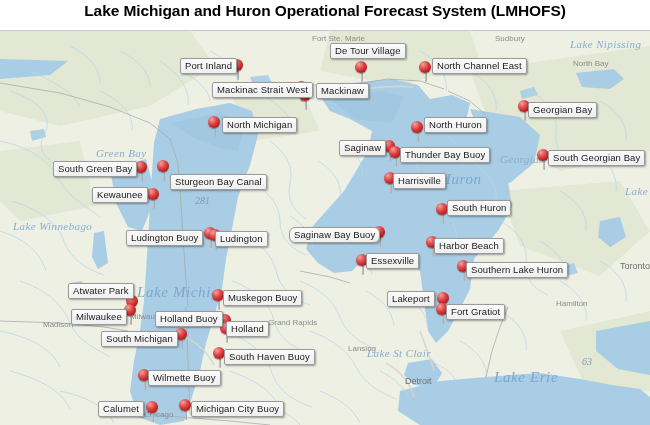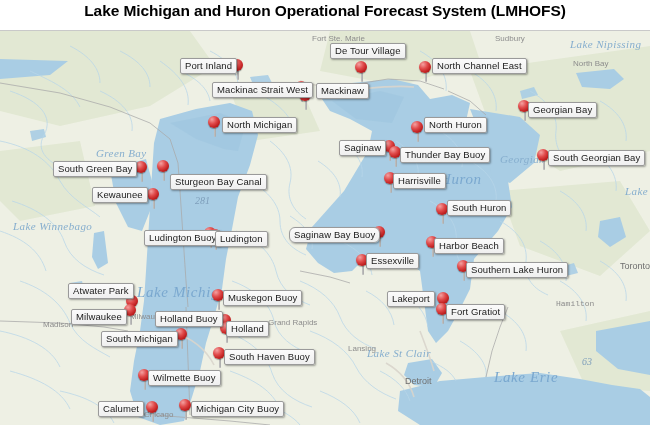--- a/index.html
+++ b/index.html
@@ -316,21 +316,21 @@
         <span class="geotext water-med" style="left: 13px; top: 189px;">Lake Winnebago</span>
         <span class="geotext water-med" style="left: 96px; top: 116px;">Green Bay</span>
         <span class="geotext water-med" style="left: 570px; top: 7px;">Lake Nipissing</span>
         <span class="geotext water-med" style="left: 367px; top: 316px;">Lake St Clair</span>
         <span class="geotext water-med" style="left: 625px; top: 154px;">Lake Si</span>
         <span class="geotext water-med" style="left: 500px; top: 122px;">Georgian</span>
         <span class="geotext city-label" style="left: 312px; top: 3px;">Fort Ste. Marie</span>
         <span class="geotext city-label" style="left: 495px; top: 3px;">Sudbury</span>
         <span class="geotext city-label" style="left: 573px; top: 28px;">North Bay</span>
         <span class="geotext city-label-big" style="left: 620px; top: 230px;">Toronto</span>
-        <span class="geotext city-label" style="left: 556px; top: 268px; font-family: Liberation Mono, monospace;">Hamilton</span>
+        <span class="geotext city-label" style="left: 556px; top: 268px;">Hamilton</span>
         <span class="geotext city-label-big" style="left: 405px; top: 345px;">Detroit</span>
         <span class="geotext city-label" style="left: 315px; top: 313px; padding-left: 33px;">Lansing</span>
         <span class="geotext city-label" style="left: 268px; top: 287px;">Grand Rapids</span>
         <span class="geotext city-label" style="left: 30px; top: 289px; padding-left: 13px;">Madison</span>
         <span class="geotext city-label" style="left: 130px; top: 281px;">Milwaukee</span>
         <span class="geotext city-label" style="left: 144px; top: 379px;">Chicago</span>
         <span class="geotext depth-label" style="left: 195px; top: 164px;">281</span>
         <span class="geotext depth-label" style="left: 582px; top: 325px; text-align: right;">63</span>
       </div>
 
@@ -412,21 +412,21 @@
         <div class="maplabel" style="left: 92px; top: 156px;">Kewaunee</div>
         <div class="pin" title="South Huron" style="left: 436px; top: 172px;">
           <div class="needle"></div>
           <div class="head"></div>
         </div>
         <div class="maplabel" style="left: 447px; top: 169px; text-align: center;">South Huron</div>
         <div class="pin" title="Ludington Buoy" style="left: 204px; top: 196px;">
           <div class="needle"></div>
           <div class="head"></div>
         </div>
-        <div class="maplabel" style="left: 144px; top: 199px;">Ludington Buoy</div>
+        <div class="maplabel" style="left: 126px; top: 199px;">Ludington Buoy</div>
         <div class="pin" title="Ludington" style="left: 209px; top: 198px;">
           <div class="needle"></div>
           <div class="head"></div>
         </div>
         <div class="maplabel" style="left: 215px; top: 200px;">Ludington</div>
         <div class="pin" title="Saginaw Bay Buoy" style="left: 373px; top: 195px;">
           <div class="needle"></div>
           <div class="head"></div>
         </div>
         <div class="maplabel" style="left: 289px; top: 196px; border-radius: 6px;">Saginaw Bay Buoy</div>

